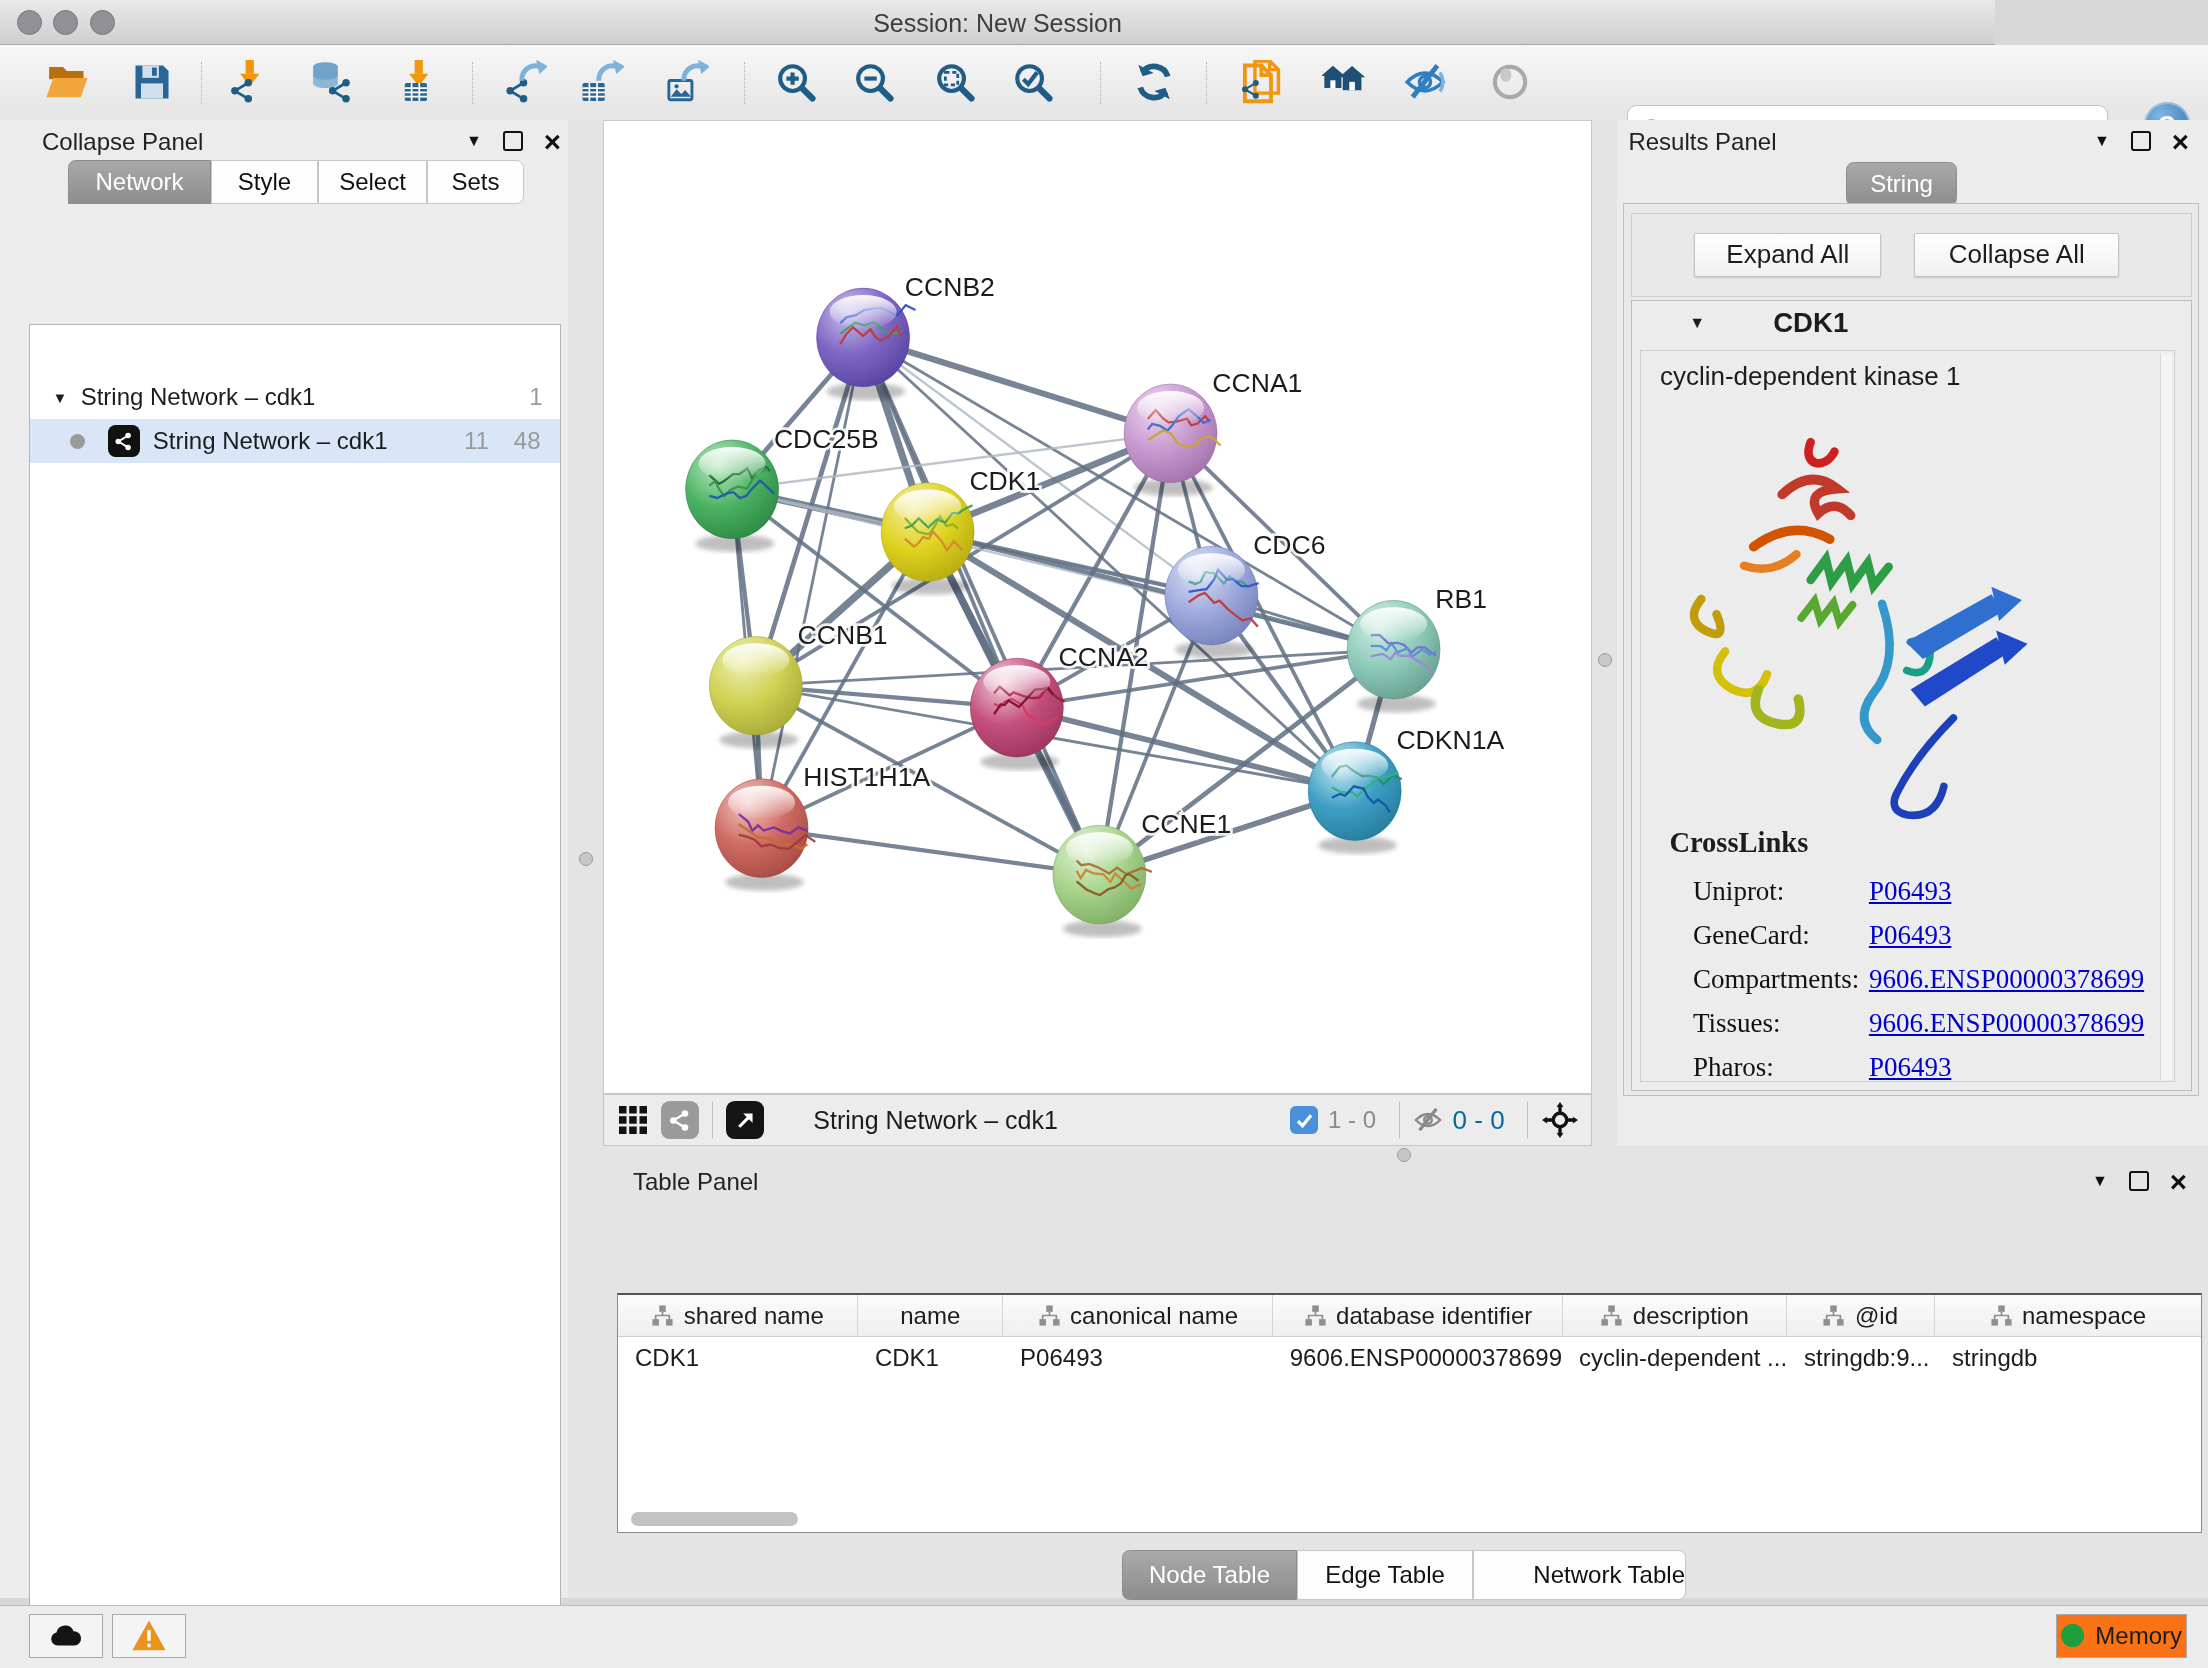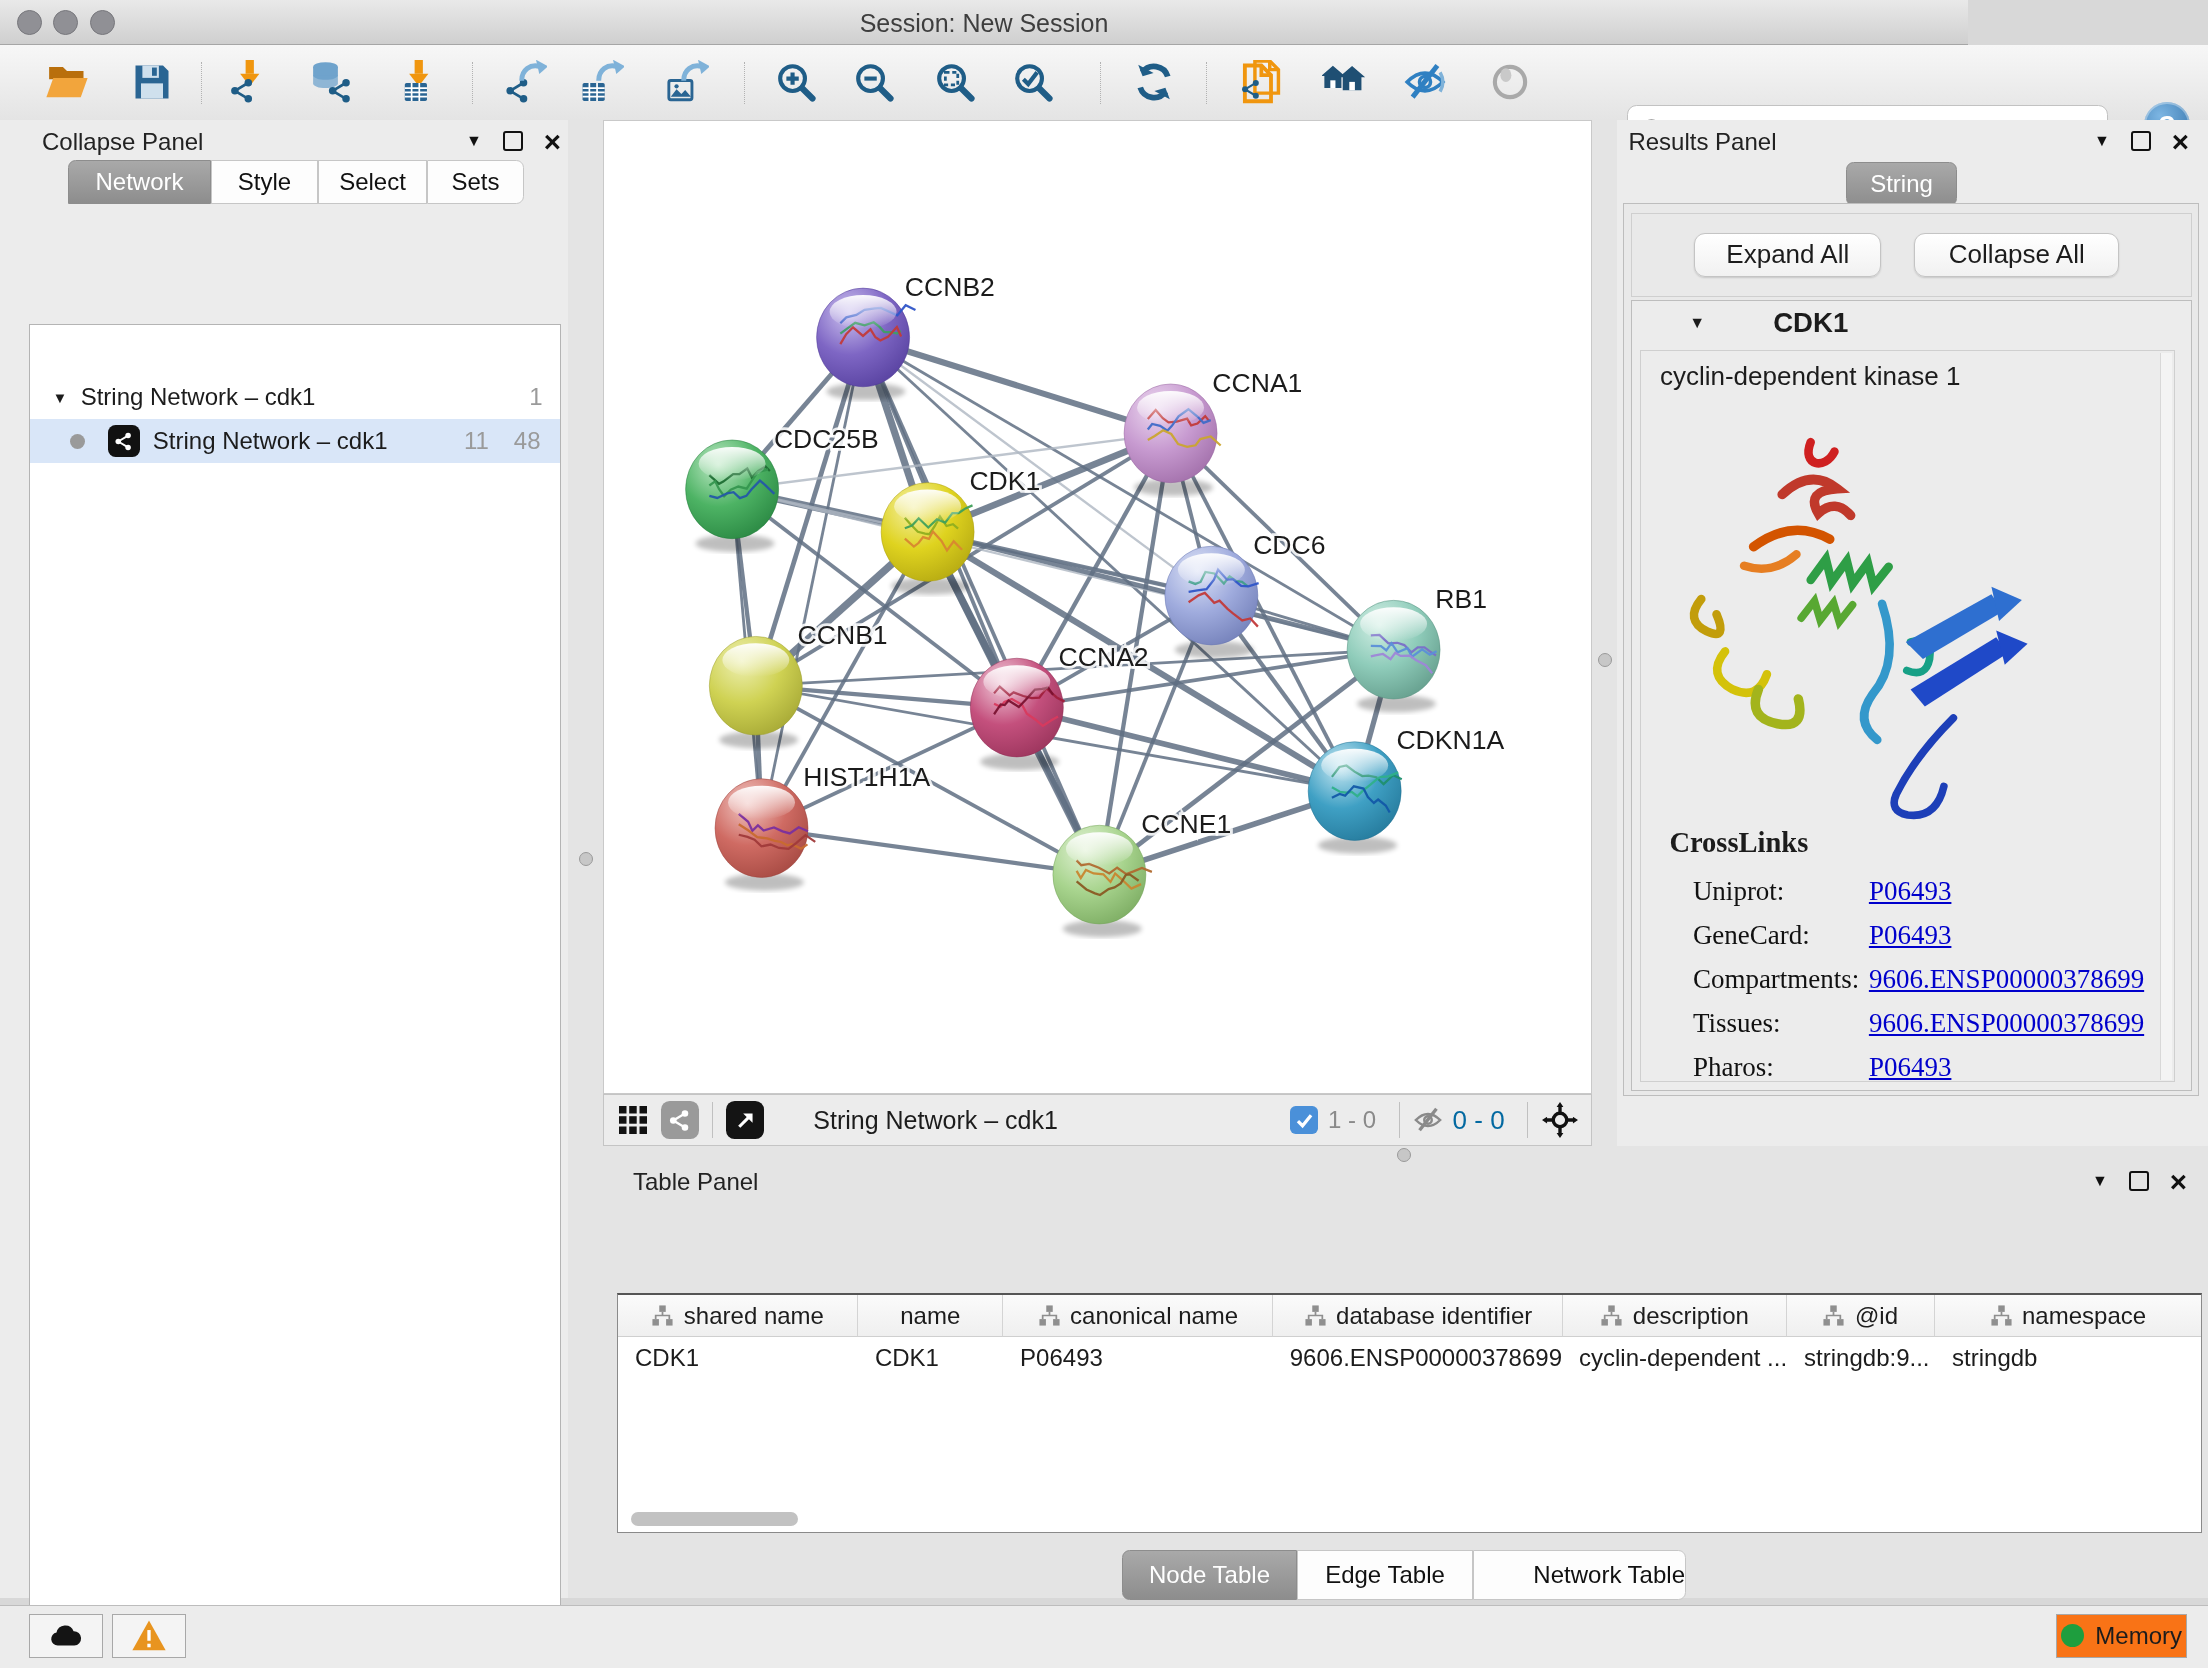--- a/index.html
+++ b/index.html
@@ -2,21 +2,21 @@
 <html style="font-size:15px"><head>
 <meta charset="utf-8">
 <style>
   html,body{margin:0;padding:0;background:#d8d8d8;}
   body{width:2208px;height:1668px;position:relative;overflow:hidden;
        font-family:"Liberation Sans",sans-serif;color:#1c1c1c;
        -webkit-font-smoothing:antialiased;}
   .abs{position:absolute;}
   
   #titlebar{left:0;top:0;width:1968px;height:44px;
-    background:linear-gradient(#e9e9e9,#cfcfcf);border-bottom:1px solid #a6a6a6;}
+    background:linear-gradient(#e9e9e9,#cfcfcf);border-bottom:1px solid #a6a6a6;padding-left:27px;}
   .tl{width:23px;height:23px;border-radius:50%;background:#909095;border:1px solid #77777c;top:9.5px;}
   #win-title{left:0;right:0;top:8.6px;text-align:center;font-size:25px;color:#3e3e3e;}
   #toolbar{left:0;top:45px;width:2208px;height:75px;
     background:linear-gradient(#f7f7f7,#e4e4e4);border-bottom:1px solid #b6b6b6;}
   .tbtn{width:53px;height:53px;top:10.5px;display:flex;align-items:center;justify-content:center;}
   .tbtn svg{width:44px;height:44px;}
   .tsep{top:17px;width:0;height:42px;border-left:1.9px dotted #b2b2b2;}
   #searchbox{left:1627px;top:60px;width:479px;height:46px;background:#fff;
     border:1px solid #c2c2c2;border-radius:9.5px;display:flex;align-items:center;}
   #searchbox input{border:none;outline:none;flex:1;font-size:23px;font-family:"Liberation Sans",sans-serif;background:transparent;}
@@ -55,21 +55,21 @@
   .nb-sep{width:0;height:36px;border-left:1px solid #c0c0c0;margin:0 13.3px;}
   .nlabel{font-size:28px;fill:#1b1b1b;paint-order:stroke;stroke:rgba(255,255,255,.85);
     stroke-width:6px;font-family:"Liberation Sans",sans-serif;}
   .knob{width:12.4px;height:12.4px;border-radius:50%;background:#c7c7c7;border:1px solid #9a9a9a;}
   .gapstrip{background:#e4e4e4;}
   
   #results-panel{left:1617px;top:120px;width:592px;height:1026px;background:#ececec;}
   #rp-box{left:5.7px;top:83px;width:574px;height:891px;background:#e9e9e9;
     border:1px solid #bdbdbd;}
   .aquabtn{height:42px;background:linear-gradient(#ffffff,#f1f1f1);border:1px solid #c4c4c4;
-    border-radius:11px;display:flex;align-items:center;justify-content:center;font-size:26px;
+    border-radius:2px;display:flex;align-items:center;justify-content:center;font-size:26px;
     box-shadow:0 1px 1.9px rgba(0,0,0,.15);}
   #cdk1-box{left:7.6px;top:96px;width:559px;height:789px;border:1px solid #bdbdbd;background:#ececec;}
   .serif{font-family:"Liberation Serif",serif;}
   .xlink{color:#0000cc;text-decoration:underline;font-size:27px;}
   .xlabel{font-size:27px;color:#111;}
   
   #table-panel{left:568px;top:1162px;width:1641px;height:436px;background:#e4e4e4;}
   #tp-toolbar{left:49px;top:38px;width:1585px;height:89px;background:#e9e9e9;
     border:1px solid #d2d2d2;display:flex;align-items:center;gap:38px;padding-left:23px;box-sizing:border-box;}
   #tp-toolbar svg{width:38px;height:38px;}

